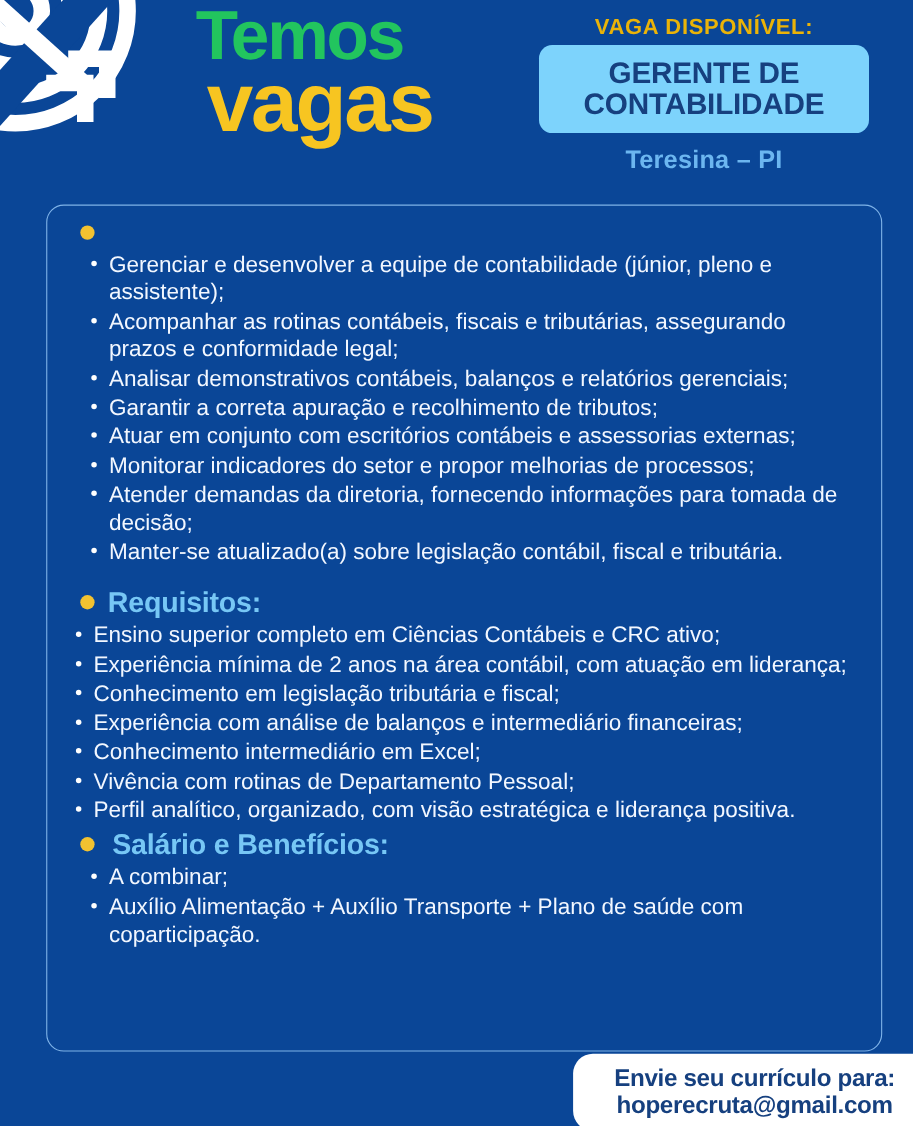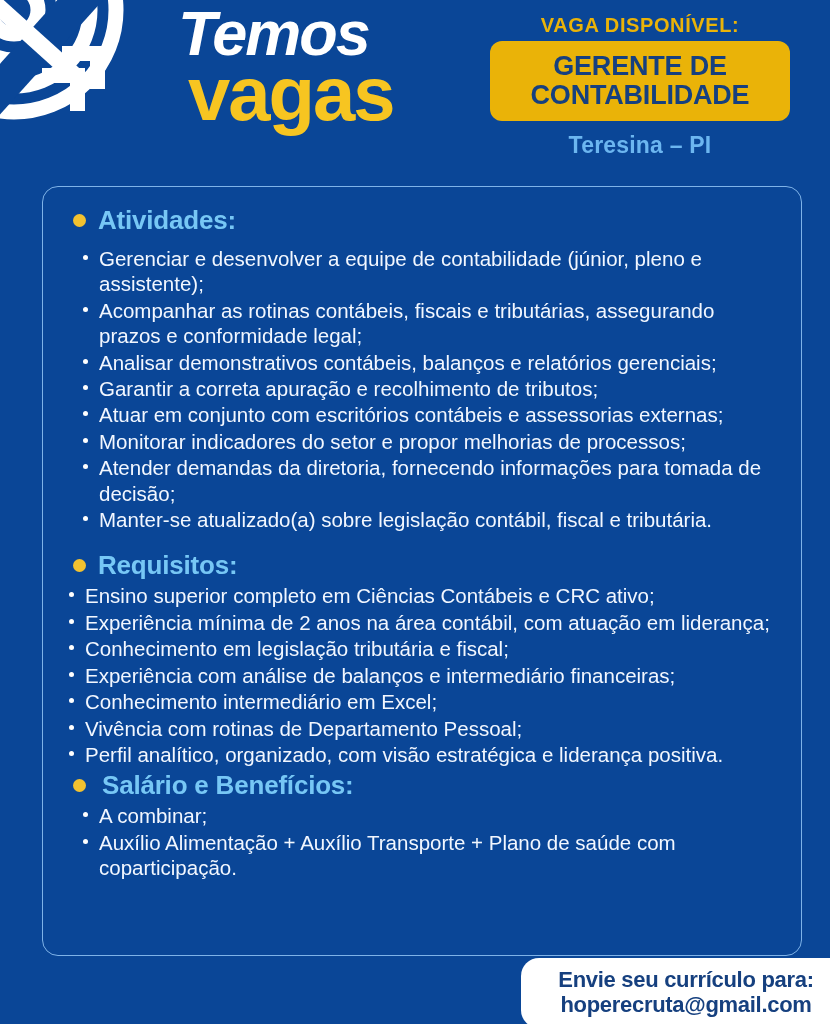--- a/index.html
+++ b/index.html
@@ -45,22 +45,21 @@
     text-align: left;
     line-height: 0.88;
   }
   .brand-line {
     display: block;
     font-weight: 800;
     letter-spacing: -2px;
   }
   #brand-temos {
     font-size: 63px;
-    color: #ffffff;
-    font-style: italic;
+    color: #22c55e;
   }
   #brand-vagas {
     font-size: 76px;
     color: #f7c521;
     margin-left: 10px;
   }
 
   #vacancy-block {
     position: absolute;
     left: 490px;
@@ -69,21 +68,21 @@
     text-align: center;
   }
   #vacancy-kicker {
     font-size: 20px;
     font-weight: 800;
     color: #eab308;
     letter-spacing: 0.6px;
     margin: 6px 0 4px 0;
   }
   #vacancy-card {
-    background: #eab308;
+    background: #7dd3fc;
     border-radius: 12px;
     padding: 11px 10px 12px 10px;
     box-sizing: border-box;
   }
   #vacancy-role {
     font-size: 27px;
     font-weight: 800;
     color: #16407f;
     line-height: 1.06;
     letter-spacing: -0.2px;
@@ -221,21 +220,20 @@
       <div id="vacancy-location">Teresina – PI</div>
     </div>
 
   </div>
 
   <div id="content-panel">
 
     <div class="section" id="section-atividades">
       <div class="section-heading">
         <span class="section-dot"></span>
-        <span class="section-title">Atividades:</span>
       </div>
       <ul class="bullets indent-wide">
         <li>Gerenciar e desenvolver a equipe de contabilidade (júnior, pleno e assistente);</li>
         <li>Acompanhar as rotinas contábeis, fiscais e tributárias, assegurando prazos e conformidade legal;</li>
         <li>Analisar demonstrativos contábeis, balanços e relatórios gerenciais;</li>
         <li>Garantir a correta apuração e recolhimento de tributos;</li>
         <li>Atuar em conjunto com escritórios contábeis e assessorias externas;</li>
         <li>Monitorar indicadores do setor e propor melhorias de processos;</li>
         <li>Atender demandas da diretoria, fornecendo informações para tomada de decisão;</li>
         <li>Manter-se atualizado(a) sobre legislação contábil, fiscal e tributária.</li>

